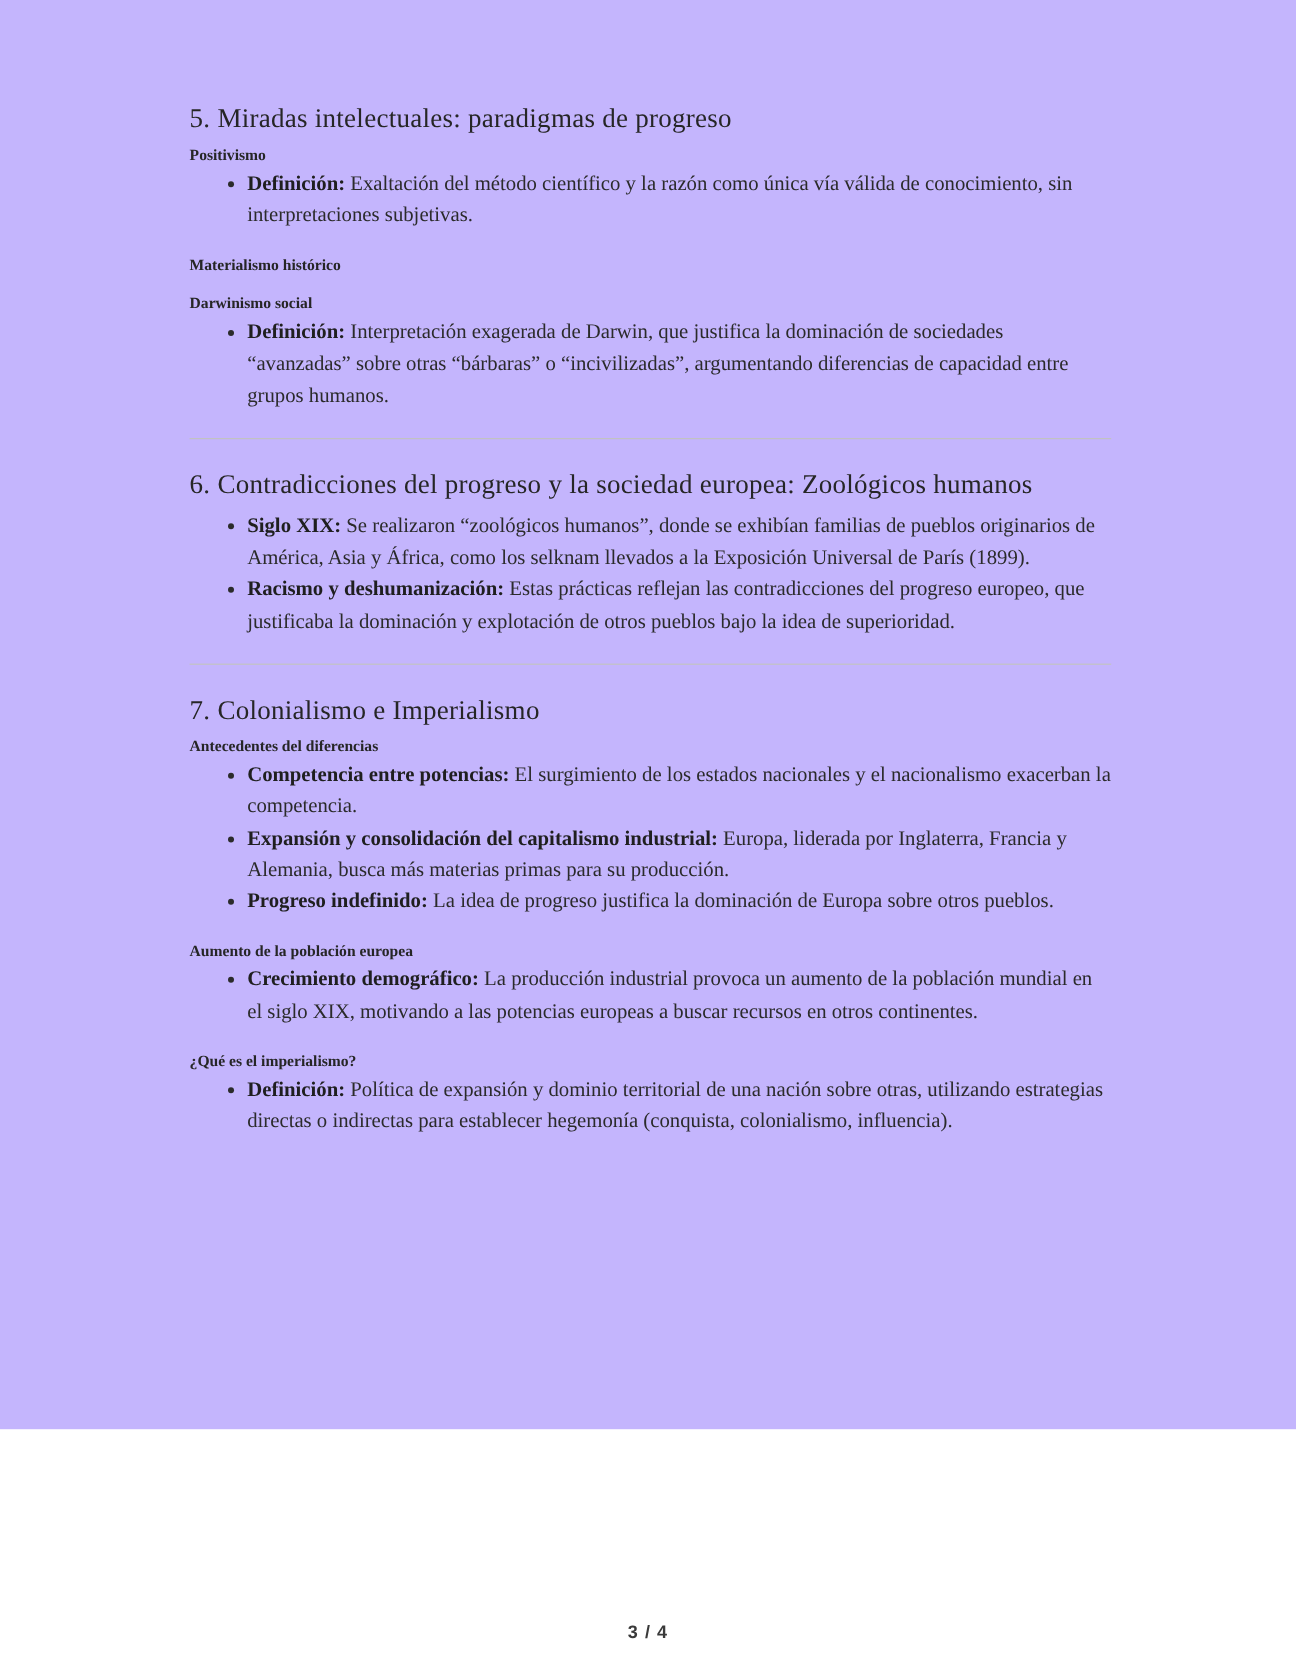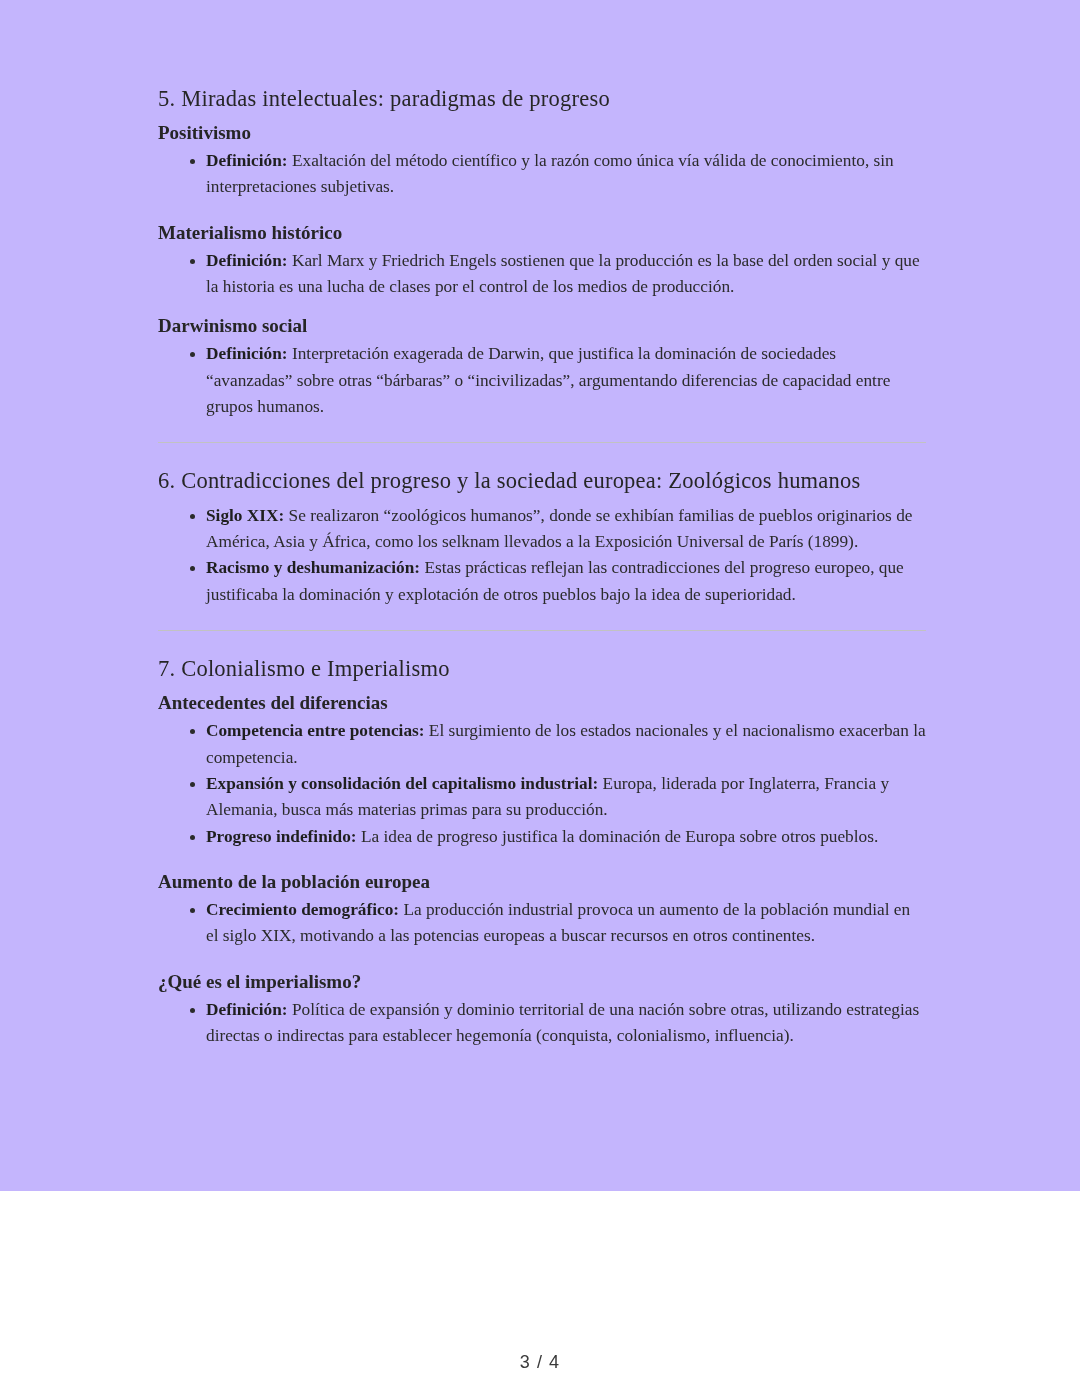--- a/index.html
+++ b/index.html
@@ -40,21 +40,21 @@
     font-size: 22.5px;
     font-weight: 400;
     line-height: 1.34;
     color: #262626;
     margin: 0 0 6px 0;
     letter-spacing: 0.01em;
   }
 
   h3.sub-title {
     font-family: "Liberation Serif", "DejaVu Serif", serif;
-    font-size: 19px;
+    font-size: 13px;
     font-weight: 700;
     line-height: 1.36;
     color: #262626;
     margin: 0 0 2px 0;
   }
 
   
   ul.bullets {
     list-style: none;
     margin: 0;
@@ -101,22 +101,22 @@
   .rule-wrap-bot { height: 23px; }
 
   
   .page-footer {
     position: absolute;
     left: 0;
     top: 1352px;
     width: 1080px;
     text-align: center;
     font-family: "Liberation Sans", "DejaVu Sans", sans-serif;
-    font-size: 18px;
-    font-weight: 400;
+    font-size: 15px;
+    font-weight: 700;
     color: #3a3a3a;
     letter-spacing: 0.06em;
   }
 </style>
 </head>
 <body>
 
 <div class="page">
   <div class="content">
 
@@ -124,23 +124,20 @@
       <h2 class="section-title">5. Miradas intelectuales: paradigmas de progreso</h2>
 
       <h3 class="sub-title">Positivismo</h3>
       <ul class="bullets">
         <li><span class="lead">Definición:</span><span> Exaltación del método científico y la razón como única vía válida de conocimiento, sin interpretaciones subjetivas.</span></li>
       </ul>
 
       <div class="gap-md"></div>
 
       <h3 class="sub-title">Materialismo histórico</h3>
-      <ul class="bullets">
-        <li><span class="lead">Definición:</span><span> Karl Marx y Friedrich Engels sostienen que la producción es la base del orden social y que la historia es una lucha de clases por el control de los medios de producción.</span></li>
-      </ul>
 
       <div class="gap-sm"></div>
 
       <h3 class="sub-title">Darwinismo social</h3>
       <ul class="bullets">
         <li><span class="lead">Definición:</span><span> Interpretación exagerada de Darwin, que justifica la dominación de sociedades “avanzadas” sobre otras “bárbaras” o “incivilizadas”, argumentando diferencias de capacidad entre grupos humanos.</span></li>
       </ul>
     </div>
 
     <div class="rule-wrap-top"></div>

